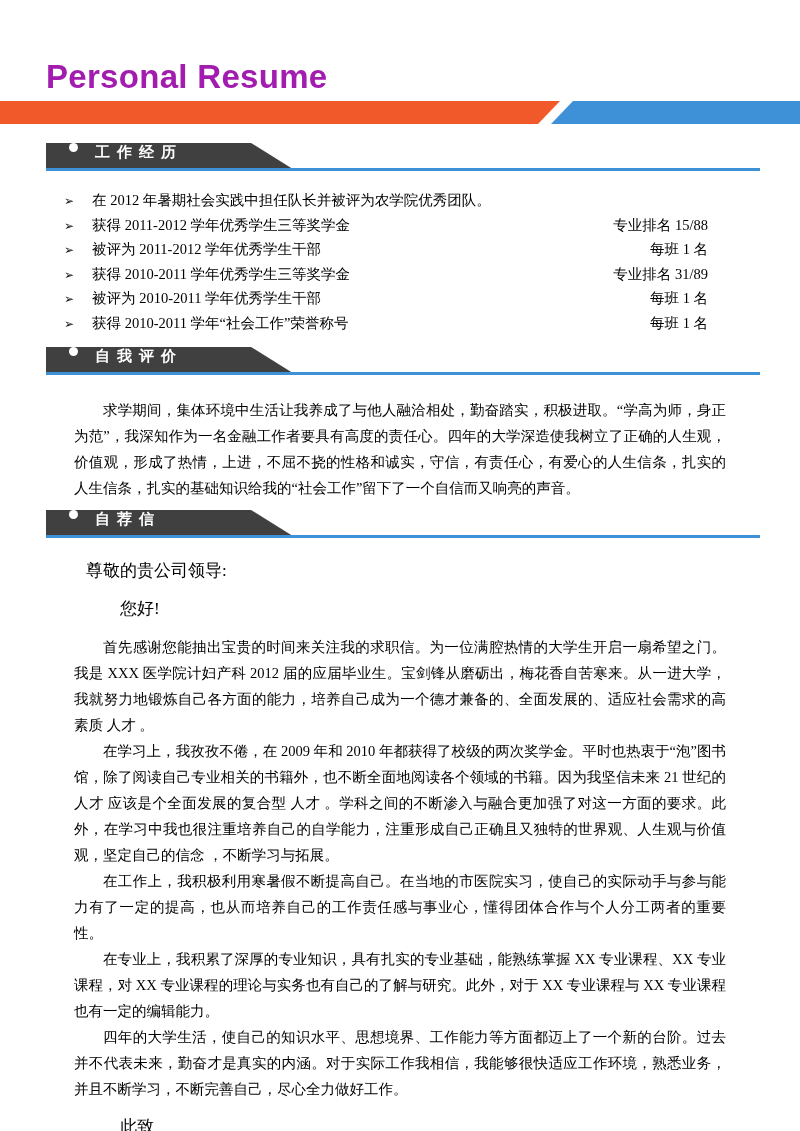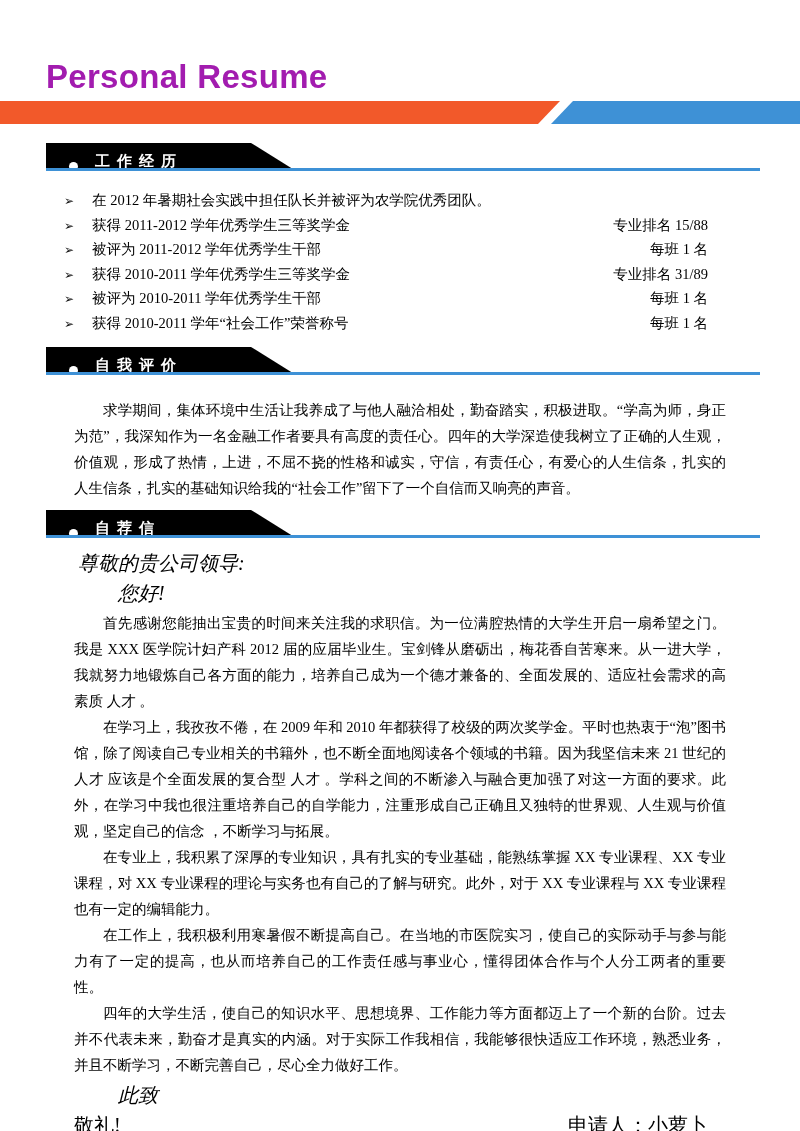--- a/index.html
+++ b/index.html
@@ -59,24 +59,24 @@
   
   .section-head {
     position: absolute;
     left: 46px;
     height: 28px;
   }
   .section-head .tag {
     position: relative;
     width: 250px;
     height: 28px;
-    background: #000000;
+    background: #404040;
     clip-path: polygon(0 0, 205px 0, 250px 100%, 0 100%);
     display: flex;
-    align-items: flex-end;
+    align-items: flex-start;
   }
   .section-head .dot {
     width: 9px;
     height: 9px;
     border-radius: 50%;
     background: #ffffff;
     margin-left: 23px;
     flex: 0 0 auto;
   }
   .section-head .tag-label {
@@ -137,24 +137,23 @@
     font-size: 14.5px;
     line-height: 26px;
     text-align: justify;
     text-justify: inter-ideograph;
     margin: 0;
   }
   .para.indent { text-indent: 2em; }
 
   .letter-block { position: absolute; left: 74px; width: 652px; }
   .letter-line {
-    font-size: 20px;
+    font-size: 17px;
     line-height: 26px;
-    margin: 4px;
-    font-style: italic;
+    margin: 12px;
   }
   .letter-line.indent { text-indent: 2em; }
   .sign-row {
     display: flex;
     justify-content: space-between;
     font-size: 20px;
     line-height: 26px;
   }
   .sign-row .sign-right { padding-right: 18px; }
 </style>
@@ -234,21 +233,21 @@
     <span class="tag-label">自荐信</span>
   </div>
   <div class="rule"></div>
 </div>
 
 <div class="letter-block" style="top:546px;">
   <p class="letter-line">尊敬的贵公司领导:</p>
   <p class="letter-line indent">您好!</p>
   <p class="para indent">首先感谢您能抽出宝贵的时间来关注我的求职信。为一位满腔热情的大学生开启一扇希望之门。我是 XXX 医学院计妇产科 2012 届的应届毕业生。宝剑锋从磨砺出，梅花香自苦寒来。从一进大学，我就努力地锻炼自己各方面的能力，培养自己成为一个德才兼备的、全面发展的、适应社会需求的高素质 人才 。</p>
   <p class="para indent">在学习上，我孜孜不倦，在 2009 年和 2010 年都获得了校级的两次奖学金。平时也热衷于“泡”图书馆，除了阅读自己专业相关的书籍外，也不断全面地阅读各个领域的书籍。因为我坚信未来 21 世纪的 人才 应该是个全面发展的复合型 人才 。学科之间的不断渗入与融合更加强了对这一方面的要求。此外，在学习中我也很注重培养自己的自学能力，注重形成自己正确且又独特的世界观、人生观与价值观，坚定自己的信念 ，不断学习与拓展。</p>
+  <p class="para indent">在工作上，我积极利用寒暑假不断提高自己。在当地的市医院实习，使自己的实际动手与参与能力有了一定的提高，也从而培养自己的工作责任感与事业心，懂得团体合作与个人分工两者的重要性。</p>
   <p class="para indent">在专业上，我积累了深厚的专业知识，具有扎实的专业基础，能熟练掌握 XX 专业课程、XX 专业课程，对 XX 专业课程的理论与实务也有自己的了解与研究。此外，对于 XX 专业课程与 XX 专业课程也有一定的编辑能力。</p>
-  <p class="para indent">在工作上，我积极利用寒暑假不断提高自己。在当地的市医院实习，使自己的实际动手与参与能力有了一定的提高，也从而培养自己的工作责任感与事业心，懂得团体合作与个人分工两者的重要性。</p>
   <p class="para indent">四年的大学生活，使自己的知识水平、思想境界、工作能力等方面都迈上了一个新的台阶。过去并不代表未来，勤奋才是真实的内涵。对于实际工作我相信，我能够很快适应工作环境，熟悉业务，并且不断学习，不断完善自己，尽心全力做好工作。</p>
   <p class="letter-line indent">此致</p>
   <div class="sign-row">
     <span>敬礼!</span>
     <span class="sign-right">申请人：小萝卜</span>
   </div>
 </div>
 
 </body></html>

